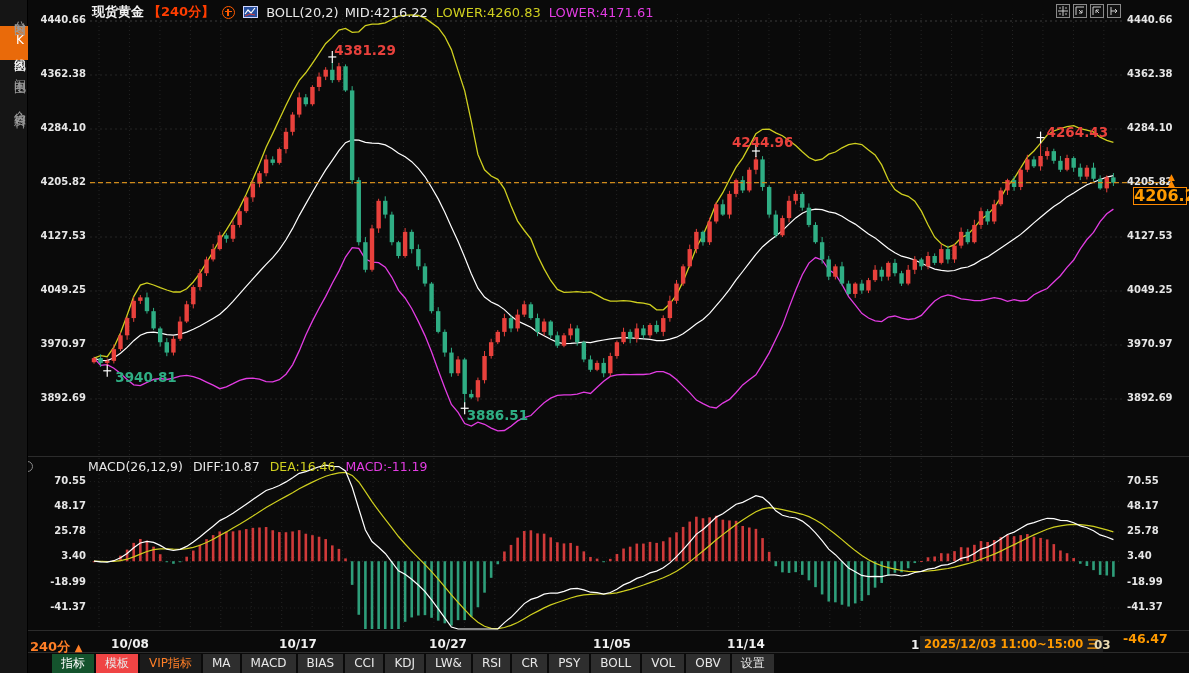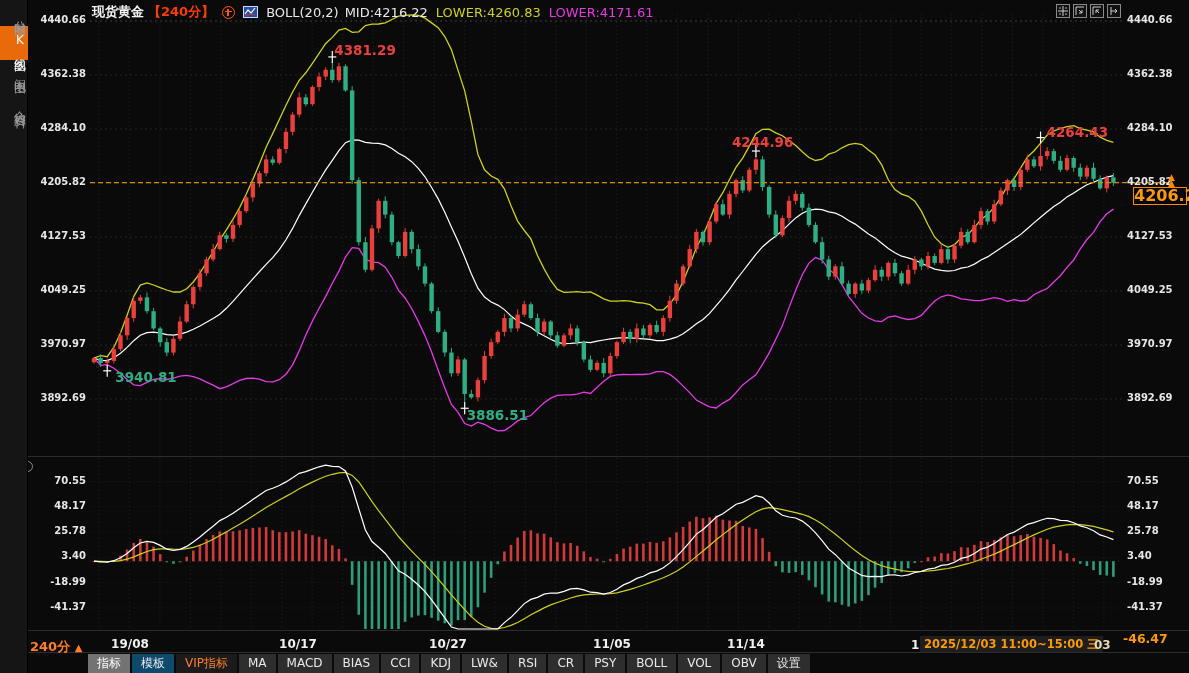--- a/index.html
+++ b/index.html
@@ -55,22 +55,22 @@
   .macd-badge { position:absolute; left:1121px; top:631px; color:#ff9a00; font-size:12.5px; font-weight:bold; background:#0a0a0a; padding:0 2px; z-index:12; }
 
   .watermark { position:absolute; left:1044px; top:614px; color:#e8e8e8; font-size:33px; font-weight:bold; letter-spacing:1px; z-index:40; }
 
   
   .sep { position:absolute; left:28px; width:1161px; height:1px; background:#2c2c2c; z-index:8; }
 
   
   .bottom-toolbar { position:absolute; left:52px; top:654px; height:19px; display:flex; gap:2px; z-index:30; }
   .tb-btn { background:#2e2e2e; color:#e8e8e8; font-size:12px; height:19px; line-height:19px; padding:0 9px; cursor:pointer; white-space:nowrap; }
-  .tb-btn.active { background:#737373; color:#fff;margin-left:36px; }
-  .tb-btn.template { background:#0c4a6e; }
+  .tb-btn.active { background:#14532d; color:#fff; }
+  .tb-btn.template { background:#ef4444; }
   .tb-btn.vip { background:#1b1b1b; color:#ff7f27; }
 </style>
 </head>
 <body>
 
 <div class="app">
 
   <div class="chart-wrap">
     <svg id="chart-svg" width="1189" height="673" xmlns="http://www.w3.org/2000/svg">
         <line x1="99" y1="14" x2="99" y2="628" stroke="#242424" stroke-width="1" stroke-dasharray="1 3"></line>
@@ -667,20 +667,26 @@
     <div class="tool-btn">
       <svg width="10" height="10">
           <line x1="2" y1="1" x2="2" y2="9" stroke="#ccc"></line>
           <line x1="2" y1="5" x2="8" y2="5" stroke="#ccc"></line>
           <polyline points="6,3 8,5 6,7" stroke="#ccc" fill="none"></polyline>
         </svg>
     </div>
   </div>
 
   <div class="macd-icon"></div>
+  <div class="macd-header">
+    <span class="macd-title">MACD(26,12,9)</span>
+    <span class="macd-diff">DIFF:10.87</span>
+    <span class="macd-dea">DEA:16.46</span>
+    <span class="macd-macd">MACD:-11.19</span>
+  </div>
 
   <div class="price-badge">4206.24</div>
   <div class="jump-latest">▲<br>▲</div>
 
   <div class="period-btn"><span>240分</span> <span style="font-size:10px;">▲</span></div>
   <div class="partial-label">1</div>
   <div class="xaxis-tooltip">2025/12/03 11:00~15:00 三</div>
   <div class="trailing-label">03</div>
   <div class="macd-badge">-46.47</div>
 
@@ -725,18 +731,18 @@
     <div class="axis-label axis-left" style="top: 499.8px;">48.17</div>
     <div class="axis-label axis-right" style="top: 499.8px;">48.17</div>
     <div class="axis-label axis-left" style="top: 525.1px;">25.78</div>
     <div class="axis-label axis-right" style="top: 525.1px;">25.78</div>
     <div class="axis-label axis-left" style="top: 550.4px;">3.40</div>
     <div class="axis-label axis-right" style="top: 550.4px;">3.40</div>
     <div class="axis-label axis-left" style="top: 575.7px;">-18.99</div>
     <div class="axis-label axis-right" style="top: 575.7px;">-18.99</div>
     <div class="axis-label axis-left" style="top: 601px;">-41.37</div>
     <div class="axis-label axis-right" style="top: 601px;">-41.37</div>
-    <div class="date-label" style="left: 130px;">19/08</div>
+    <div class="date-label" style="left: 130px;">10/08</div>
     <div class="date-label" style="left: 298px;">10/17</div>
     <div class="date-label" style="left: 448px;">10/27</div>
     <div class="date-label" style="left: 612px;">11/05</div>
     <div class="date-label" style="left: 746px;">11/14</div>
   </div>
 
 </body></html>

